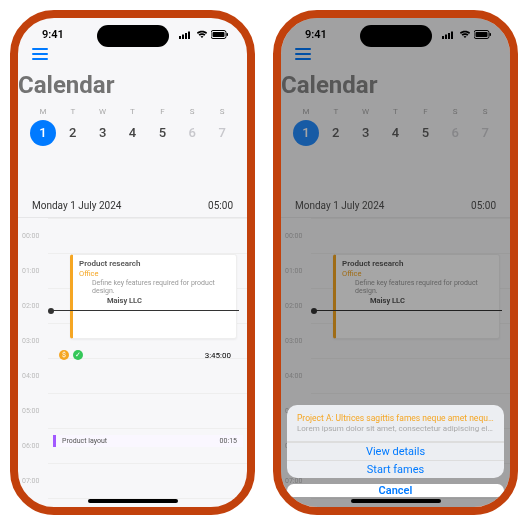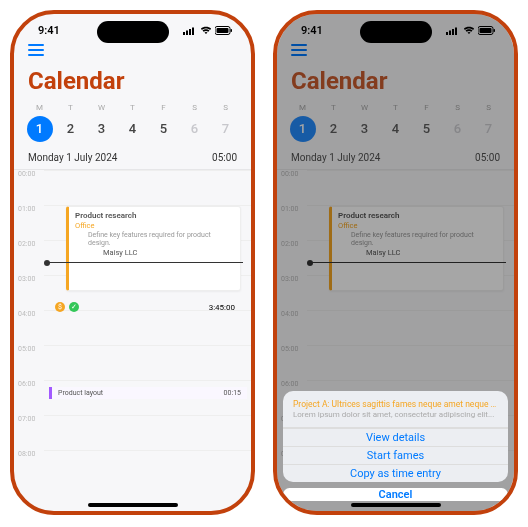--- a/index.html
+++ b/index.html
@@ -1,60 +1,60 @@
 <!DOCTYPE html>
 <html><head>
 <meta charset="utf-8">
 <style>
   * { box-sizing: border-box; margin: 0; padding: 0; font-family: -apple-system, BlinkMacSystemFont, "Segoe UI", Roboto, sans-serif; }
   body { background: #fff; display: flex; gap: 18px; padding: 10px; }
   .phone {
-    width: 280px; height: 505px; border-radius: 44px; border: 4px solid #c2410c;
+    width: 280px; height: 505px; border-radius: 44px; border: 8px solid #c2410c;
     background: #f7f7f9; position: relative; overflow: hidden;
   }
   .notch {
     position: absolute; top: 7px; left: 50%; transform: translateX(-50%);
     width: 72px; height: 22px; background: #000; border-radius: 14px; z-index: 30;
   }
   .screen { position: absolute; inset: 0; overflow: hidden; }
   .statusbar {
     display: flex; justify-content: space-between; align-items: center;
     padding: 10px 18px 2px 24px; font-size: 11px; font-weight: 600;
   }
   .sb-right { display:flex; align-items:center; gap:3px; }
   .menu-icon { padding: 2px 14px 0; }
   .hamburger { display: inline-block; }
   .hamburger span { display:block; width:16px; height:2px; background:#007aff; margin:3px 0; border-radius:1px; }
-  .title { font-size: 24px; font-weight: 700; padding: 4px 14px 8px; color:#c2410c; }
+  .title { font-size: 24px; font-weight: 700; padding: 4px 0 8px; color:#737373; }
   .weekhdr { display:flex; padding: 0 10px; }
   .weekhdr div { flex:1; text-align:center; font-size:8px; color:#aaa; }
   .weekrow { display:flex; padding: 4px 10px 6px; }
   .weekrow .day {
     flex:1; text-align:center; font-size:13px; font-weight:500; color:#444;
     height:26px; line-height:26px; position:relative;
   }
   .weekrow .day.sel span {
     display:inline-block; width:26px; height:26px; background:#007aff; color:#fff;
     border-radius:50%; line-height:26px;
   }
   .weekrow .day.dim { color:#c7c7cc; }
-  .daterow { display:flex; justify-content:space-between; padding: 4px 14px 6px; font-size:10px; color:#333; border-bottom:1px solid #e6e6e8;}
+  .daterow { display:flex; justify-content:space-between; padding: 4px 14px 6px; font-size:10px; color:#333; border-bottom:1px solid #e6e6e8;margin-top:44px;}
   .timeline { position:relative; }
-  .hour { display:flex; align-items:flex-start; height:35px; border-bottom:0; }
+  .hour { display:flex; align-items:center; height:35px; border-bottom:0; }
   .hour .lbl { width:30px; font-size:7px; color:#bbb; padding:0 4px; }
   .hour .slot { flex:1; border-top:1px solid #eee; height:100%; position:relative; }
   .event1 {
     position:absolute; left:52px; right:10px; top:36px; height:85px;
     background:#fff; border:1px solid #eee; border-left:3px solid #f5a623;
     border-radius:3px; padding:4px 6px; font-size:8px; box-shadow:0 1px 2px rgba(0,0,0,.05);
   }
   .event1 .t1{font-weight:600; color:#555; font-size:8px;}
   .event1 .t2{color:#f5a623; font-size:7.5px; margin-top:1px;}
   .event1 .t3{color:#999; font-size:7px; margin-top:1px;padding-left:13px;}
-  .event1 .t4{color:#555; font-size:7.5px; font-weight:400; margin-top:1px;padding-left:28px;}
+  .event1 .t4{color:#555; font-size:7.5px; font-weight:700; margin-top:1px;padding-left:28px;}
   .nowline { position:absolute; left:32px; right:8px; top:92px; height:1px; background:#333;}
   .nowdot { position:absolute; left:30px; top:89.5px; width:6px; height:6px; background:#333; border-radius:50%; }
   .timerrow {
     position:absolute; left:35px; right:10px; top:128px; height:18px;
     display:flex; align-items:center; justify-content:space-between;
     font-size:8px; padding:0 6px;
   }
   .timerrow .icons span{display:inline-block;width:10px;height:10px;border-radius:50%;font-size:7px;line-height:10px;text-align:center;color:#fff;}
   .timerrow .icons .i1{background:#f5a623;margin-right:2px;}
   .timerrow .icons .i2{background:#34c759;}
@@ -295,19 +295,18 @@
 
     <div class="overlay"></div>
     <div class="sheet">
       <div class="card">
         <div class="header">
           <div class="h1">Project A: Ultrices sagittis fames neque amet neque ne...</div>
           <div class="h2">Lorem ipsum dolor sit amet, consectetur adipiscing elit...</div>
         </div>
         <div class="opt">View details</div>
         <div class="opt">Start fames</div>
-        <div class="opt">Copy as time entry</div>
       </div>
       <div class="cancel">Cancel</div>
     </div>
   </div>
   <div class="homebar"></div>
 </div>
 
 </body></html>

